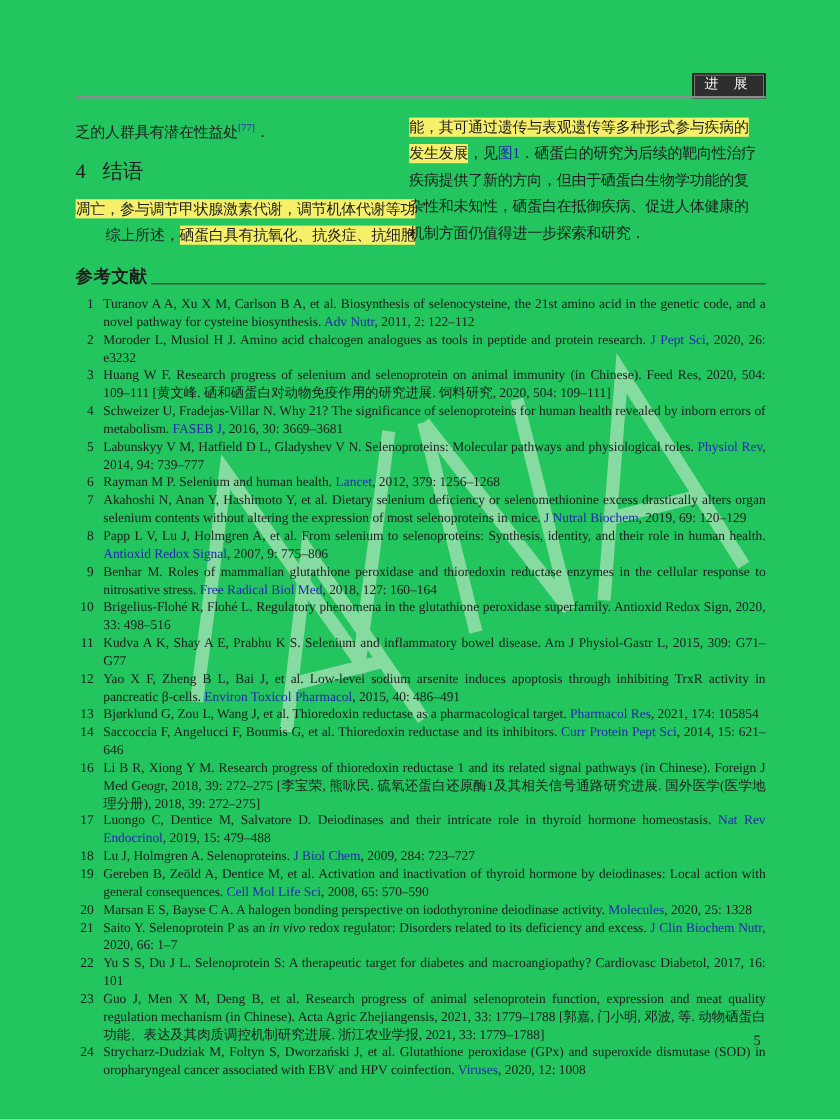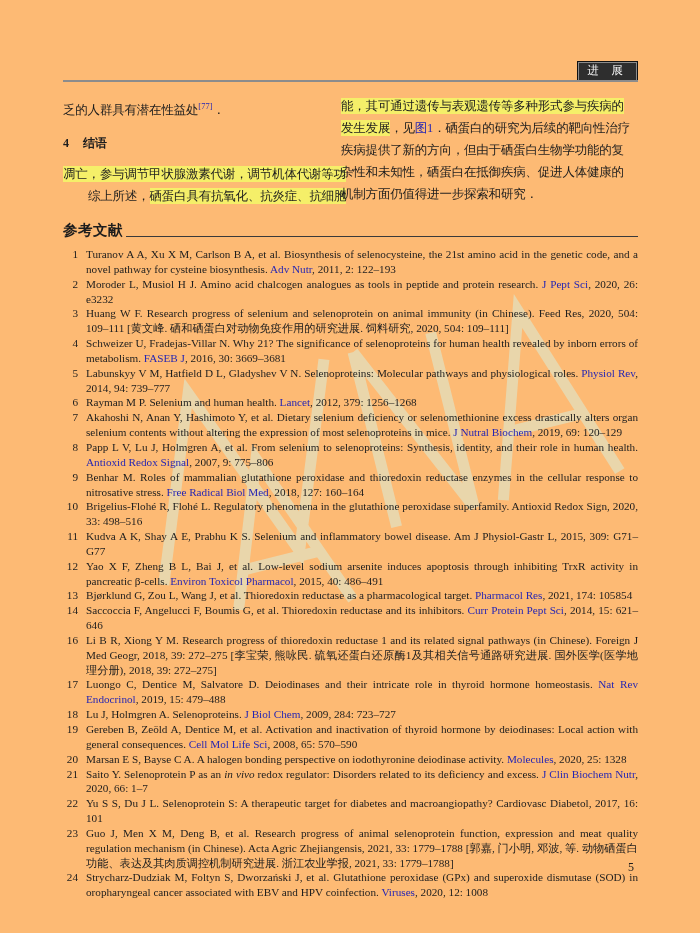--- a/index.html
+++ b/index.html
@@ -1,32 +1,32 @@
 <!DOCTYPE html>
 <html><head>
 <meta charset="utf-8">
 <style>
   html,body{margin:0;padding:0;}
-  .page{position:relative;width:700px;height:933px;background:#fdba74;overflow:hidden;
+  .page{position:relative;width:700px;height:933px;background:#22c55e;overflow:hidden;
         font-family:"Liberation Serif",serif;color:#1d1d1d;}
   
   .wm{position:absolute;left:70px;top:230px;pointer-events:none;opacity:.55;}
   
   .badge{position:absolute;top:61px;right:62px;background:#2e2e2e;color:#f7f7f7;
          font-size:11.5px;line-height:1;padding:3px 9px 4px;letter-spacing:5px;
          box-shadow:inset 0 0 0 1px rgba(255,255,255,.45);border:1px solid #111;}
   .rule{position:absolute;left:63px;width:575px;top:80px;height:2.4px;background:#8c8c8c;}
   
   .columns{position:absolute;top:95px;left:63px;width:575px;display:flex;
            font-size:12.5px;line-height:22px;letter-spacing:-0.2px;}
   .col{width:278px;}
   .line{white-space:nowrap;}
   .hl{background:#f5ef69;padding:1px 0;font-family:Liberation Serif, serif;}
   .cite{color:#2626b3;font-size:8.5px;vertical-align:super;letter-spacing:0;}
-  .sec-head{font-size:12px;font-weight:bold;margin:11px 0 9px;letter-spacing:0;}
+  .sec-head{font-size:17px;font-weight:normal;margin:11px 0 9px;letter-spacing:0;}
   .sec-head .num{margin-right:14px;}
   .indent{display:inline-block;width:25px;}
   .blue{color:#2626b3;}
   
   .ref-head{position:absolute;top:221px;left:63px;width:575px;display:flex;align-items:flex-end;justify-content:center;}
   .ref-head-title{font-weight:bold;font-size:14.5px;letter-spacing:.5px;}
   .ref-head-line{flex:1;border-bottom:1.4px solid #3a3a3a;margin:0 0 3px 3px;}
   .refs{position:absolute;top:247px;left:63px;width:575px;font-size:11.2px;line-height:14.85px;}
   .ref-row{display:flex;}
   .ref-num{width:15px;text-align:right;flex:none;}
@@ -69,21 +69,21 @@
   </div>
 
   <div class="ref-head">
     <span class="ref-head-title">参考文献</span>
     <span class="ref-head-line"></span>
   </div>
 
   <div class="refs">
       <div class="ref-row">
         <span class="ref-num">1</span>
-        <div class="ref-text"><span>Turanov A A, Xu X M, Carlson B A, et al. Biosynthesis of selenocysteine, the 21st amino acid in the genetic code, and a novel pathway for cysteine biosynthesis. </span><span class="jlink">Adv Nutr</span><span>, 2011, 2: 122–193</span></div>
+        <div class="ref-text"><span>Turanov A A, Xu X M, Carlson B A, et al. Biosynthesis of selenocysteine, the 21st amino acid in the genetic code, and a novel pathway for cysteine biosynthesis. </span><span class="jlink">Adv Nutr</span><span>, 2011, 2: 122–112</span></div>
       </div>
       <div class="ref-row">
         <span class="ref-num">2</span>
         <div class="ref-text"><span>Moroder L, Musiol H J. Amino acid chalcogen analogues as tools in peptide and protein research. </span><span class="jlink">J Pept Sci</span><span>, 2020, 26: e3232</span></div>
       </div>
       <div class="ref-row">
         <span class="ref-num">3</span>
         <div class="ref-text"><span>Huang W F. Research progress of selenium and selenoprotein on animal immunity (in Chinese). Feed Res, 2020, 504: 109–111 [黄文峰. 硒和硒蛋白对动物免疫作用的研究进展. 饲料研究, 2020, 504: 109–111]</span></div>
       </div>
       <div class="ref-row">

